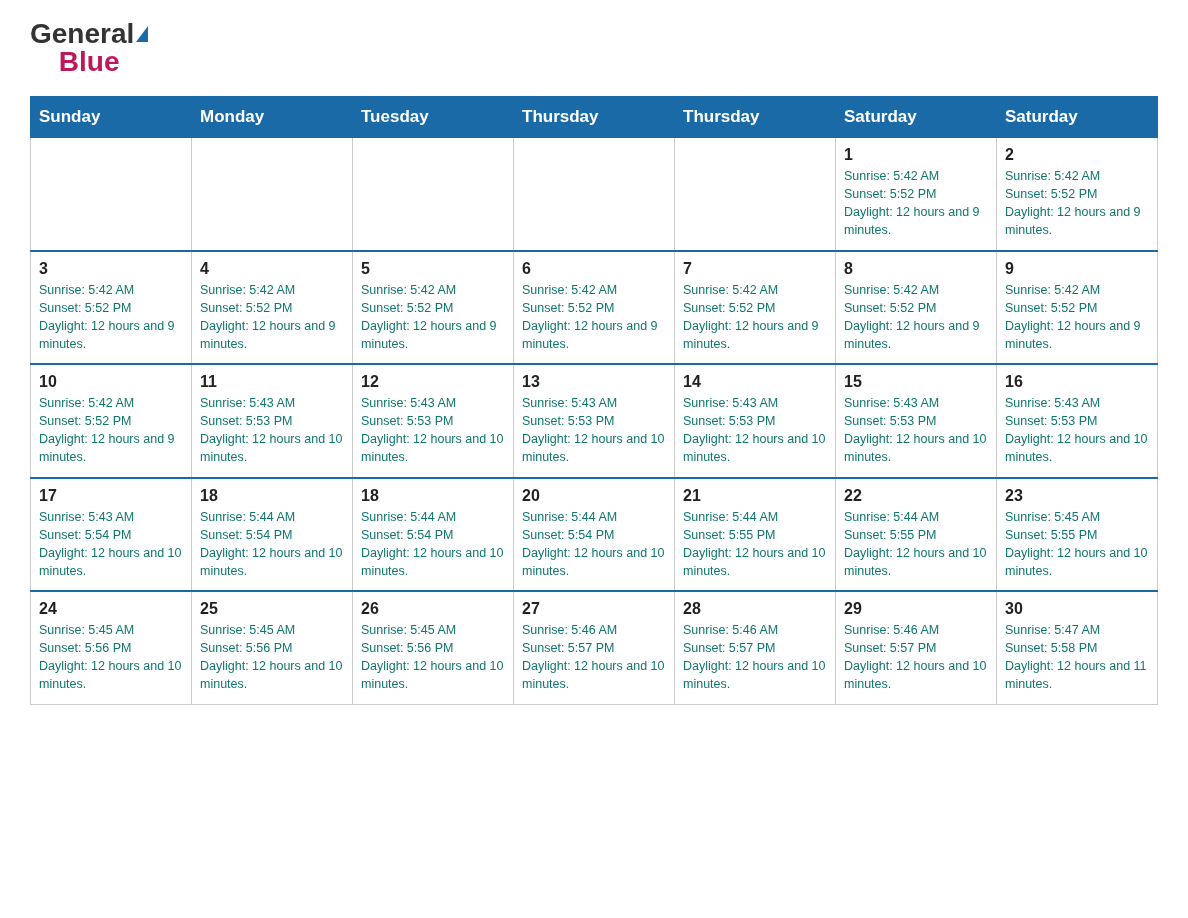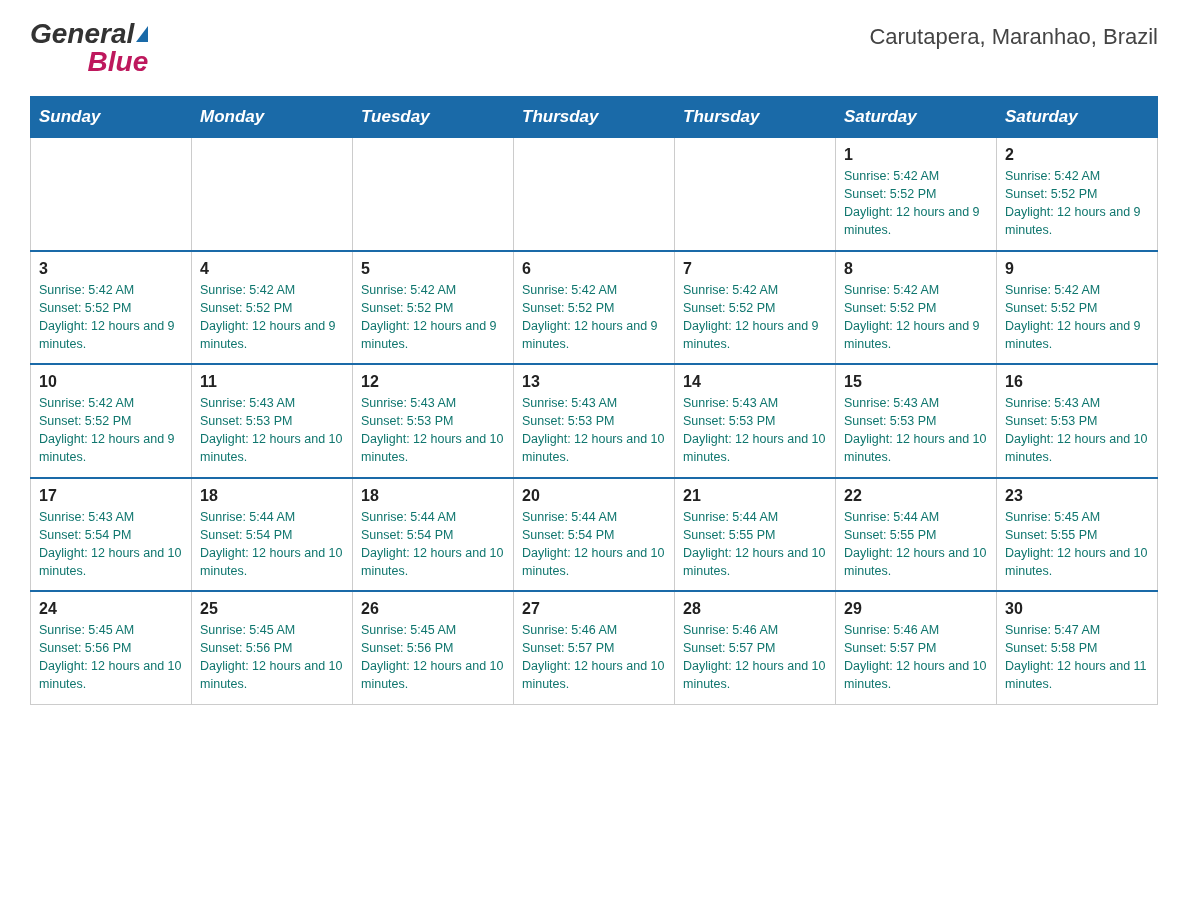--- a/index.html
+++ b/index.html
@@ -13,22 +13,21 @@
     }
     .header {
       display: flex;
       justify-content: space-between;
       align-items: flex-start;
       margin-bottom: 20px;
     }
     .logo {
       display: flex;
       flex-direction: column;
-      align-items: flex-end;
-      font-style: italic;
+      align-items: center;
     }
     .logo-general {
       font-size: 28px;
       font-weight: bold;
       color: #333;
       line-height: 1;
     }
     .logo-arrow {
       display: inline-block;
       width: 0;
@@ -64,21 +63,20 @@
       table-layout: fixed;
     }
     .calendar-table th {
       background: #1a6aa8;
       color: #fff;
       padding: 10px 8px;
       font-size: 17px;
       font-weight: bold;
       text-align: left;
       border: 1px solid #1a6aa8;
-      font-style: italic;
     }
     .calendar-table td {
       vertical-align: top;
       padding: 8px 8px 10px 8px;
       border: 1px solid #ccc;
       height: 105px;
       font-size: 13px;
       color: #333;
       background: #fff;
     }
@@ -106,21 +104,20 @@
 
 <div class="header">
   <div class="logo">
     <div style="display:flex;align-items:center;">
       <span class="logo-general">General</span>
       <span class="logo-arrow"></span>
     </div>
     <span class="logo-blue">Blue</span>
   </div>
   <div class="title-area">
-    <div class="location">Carutapera, Maranhao, Brazil</div>
   </div>
 </div>
 
 <table class="calendar-table">
   <thead>
     <tr>
     <th>Sunday</th>
         <th>Monday</th>
         <th>Tuesday</th>
         <th>Thursday</th>

